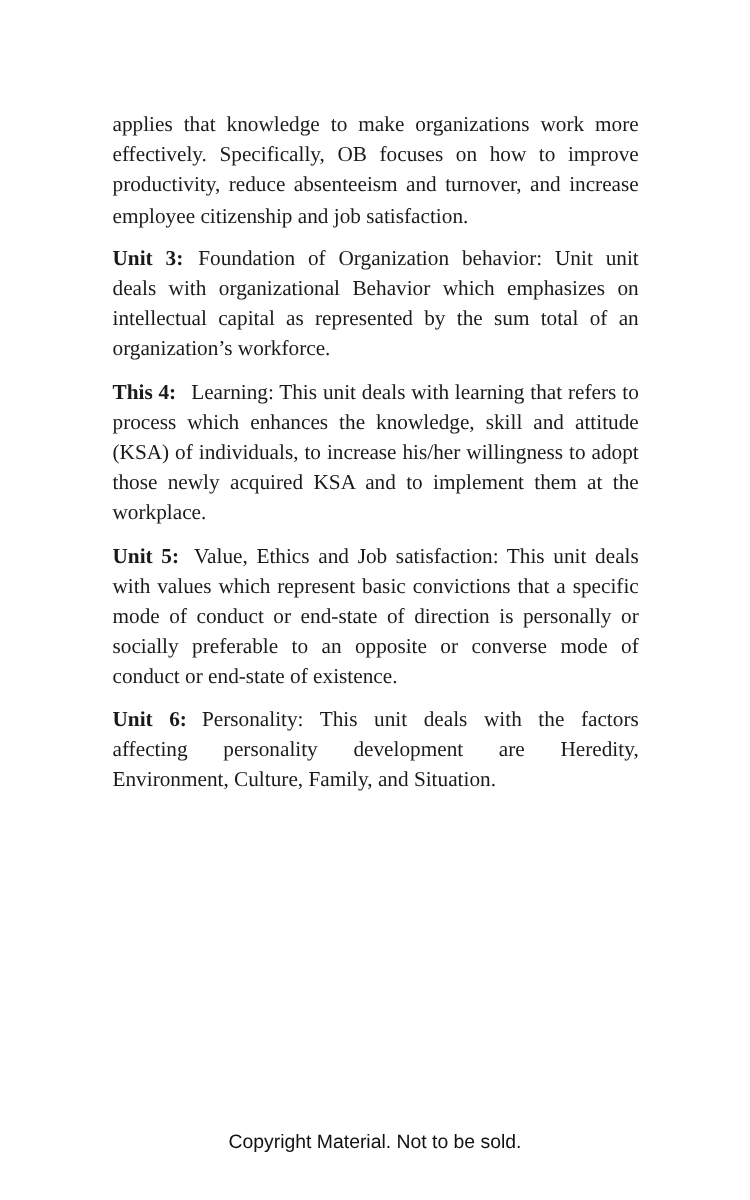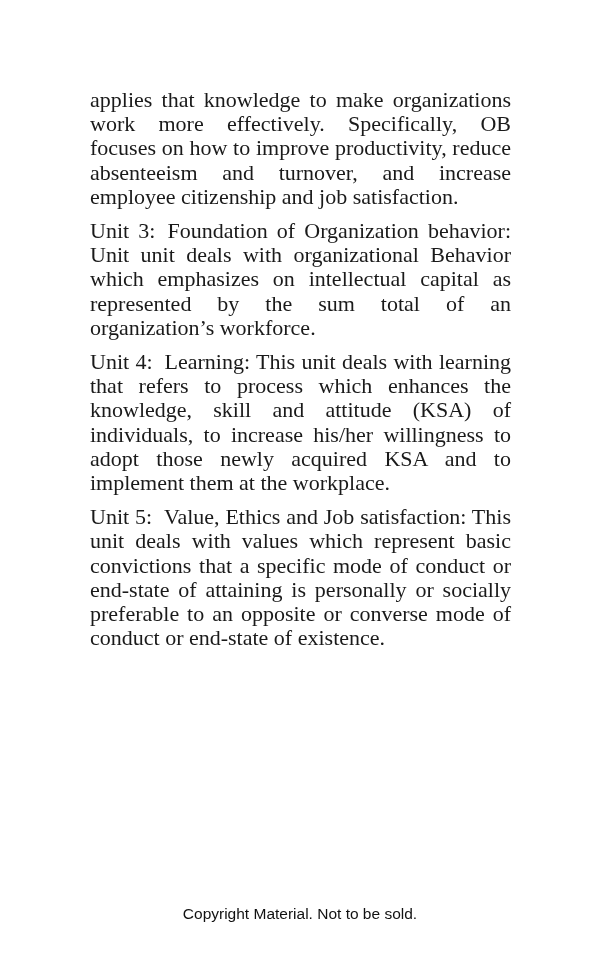--- a/index.html
+++ b/index.html
@@ -12,31 +12,31 @@
       height: 960px;
       position: relative;
       overflow: hidden;
     }
     .page-body {
       position: absolute;
       left: 90px;
       top: 88px;
       width: 421px;
       font-family: "Liberation Serif", "DejaVu Serif", serif;
-      font-size: 22px;
+      font-size: 17px;
       line-height: 24.2px;
       color: #1a1a1a;
     }
     .para {
       margin: 0 0 10px 0;
       text-align: justify;
       text-align-last: left;
     }
     .unit-label {
-      font-weight: normal;
+      font-weight: bold;
       margin-right: 12px;
     }
     .footer {
       position: absolute;
       left: 0;
       width: 600px;
       top: 905px;
       text-align: center;
       font-family: "Liberation Sans", "DejaVu Sans", sans-serif;
       font-size: 15.5px;
@@ -47,24 +47,27 @@
 <body>
 
 <div class="page-body">
   <p class="para">applies that knowledge to make organizations work more effectively. Specifically, OB focuses on how to improve productivity, reduce absenteeism and turnover, and increase employee citizenship and job satisfaction.</p>
 
   <p class="para">
     <span class="unit-label">Unit 3:</span><span>Foundation of Organization behavior: Unit unit deals with organizational Behavior which emphasizes on intellectual capital as represented by the sum total of an organization’s workforce.</span>
   </p>
 
   <p class="para">
-    <span class="unit-label">Unit 4:</span><span>Learning: This unit deals with learning that refers to process which enhances the knowledge, skill and attitude (KSA) of individuals, to increase his/her willingness to adopt those newly acquired KSA and to implement them at the workplace.</span>
+    <span class="unit-label">This 4:</span><span>Learning: This unit deals with learning that refers to process which enhances the knowledge, skill and attitude (KSA) of individuals, to increase his/her willingness to adopt those newly acquired KSA and to implement them at the workplace.</span>
   </p>
 
   <p class="para">
-    <span class="unit-label">Unit 5:</span><span>Value, Ethics and Job satisfaction: This unit deals with values which represent basic convictions that a specific mode of conduct or end-state of attaining is personally or socially preferable to an opposite or converse mode of conduct or end-state of existence.</span>
+    <span class="unit-label">Unit 5:</span><span>Value, Ethics and Job satisfaction: This unit deals with values which represent basic convictions that a specific mode of conduct or end-state of direction is personally or socially preferable to an opposite or converse mode of conduct or end-state of existence.</span>
   </p>
 
+  <p class="para">
+    <span class="unit-label">Unit 6:</span><span>Personality: This unit deals with the factors affecting personality development are Heredity, Environment, Culture, Family, and Situation.</span>
+  </p>
 
 
 </div>
 
 <div class="footer">Copyright Material. Not to be sold.</div>
 
 </body></html>

